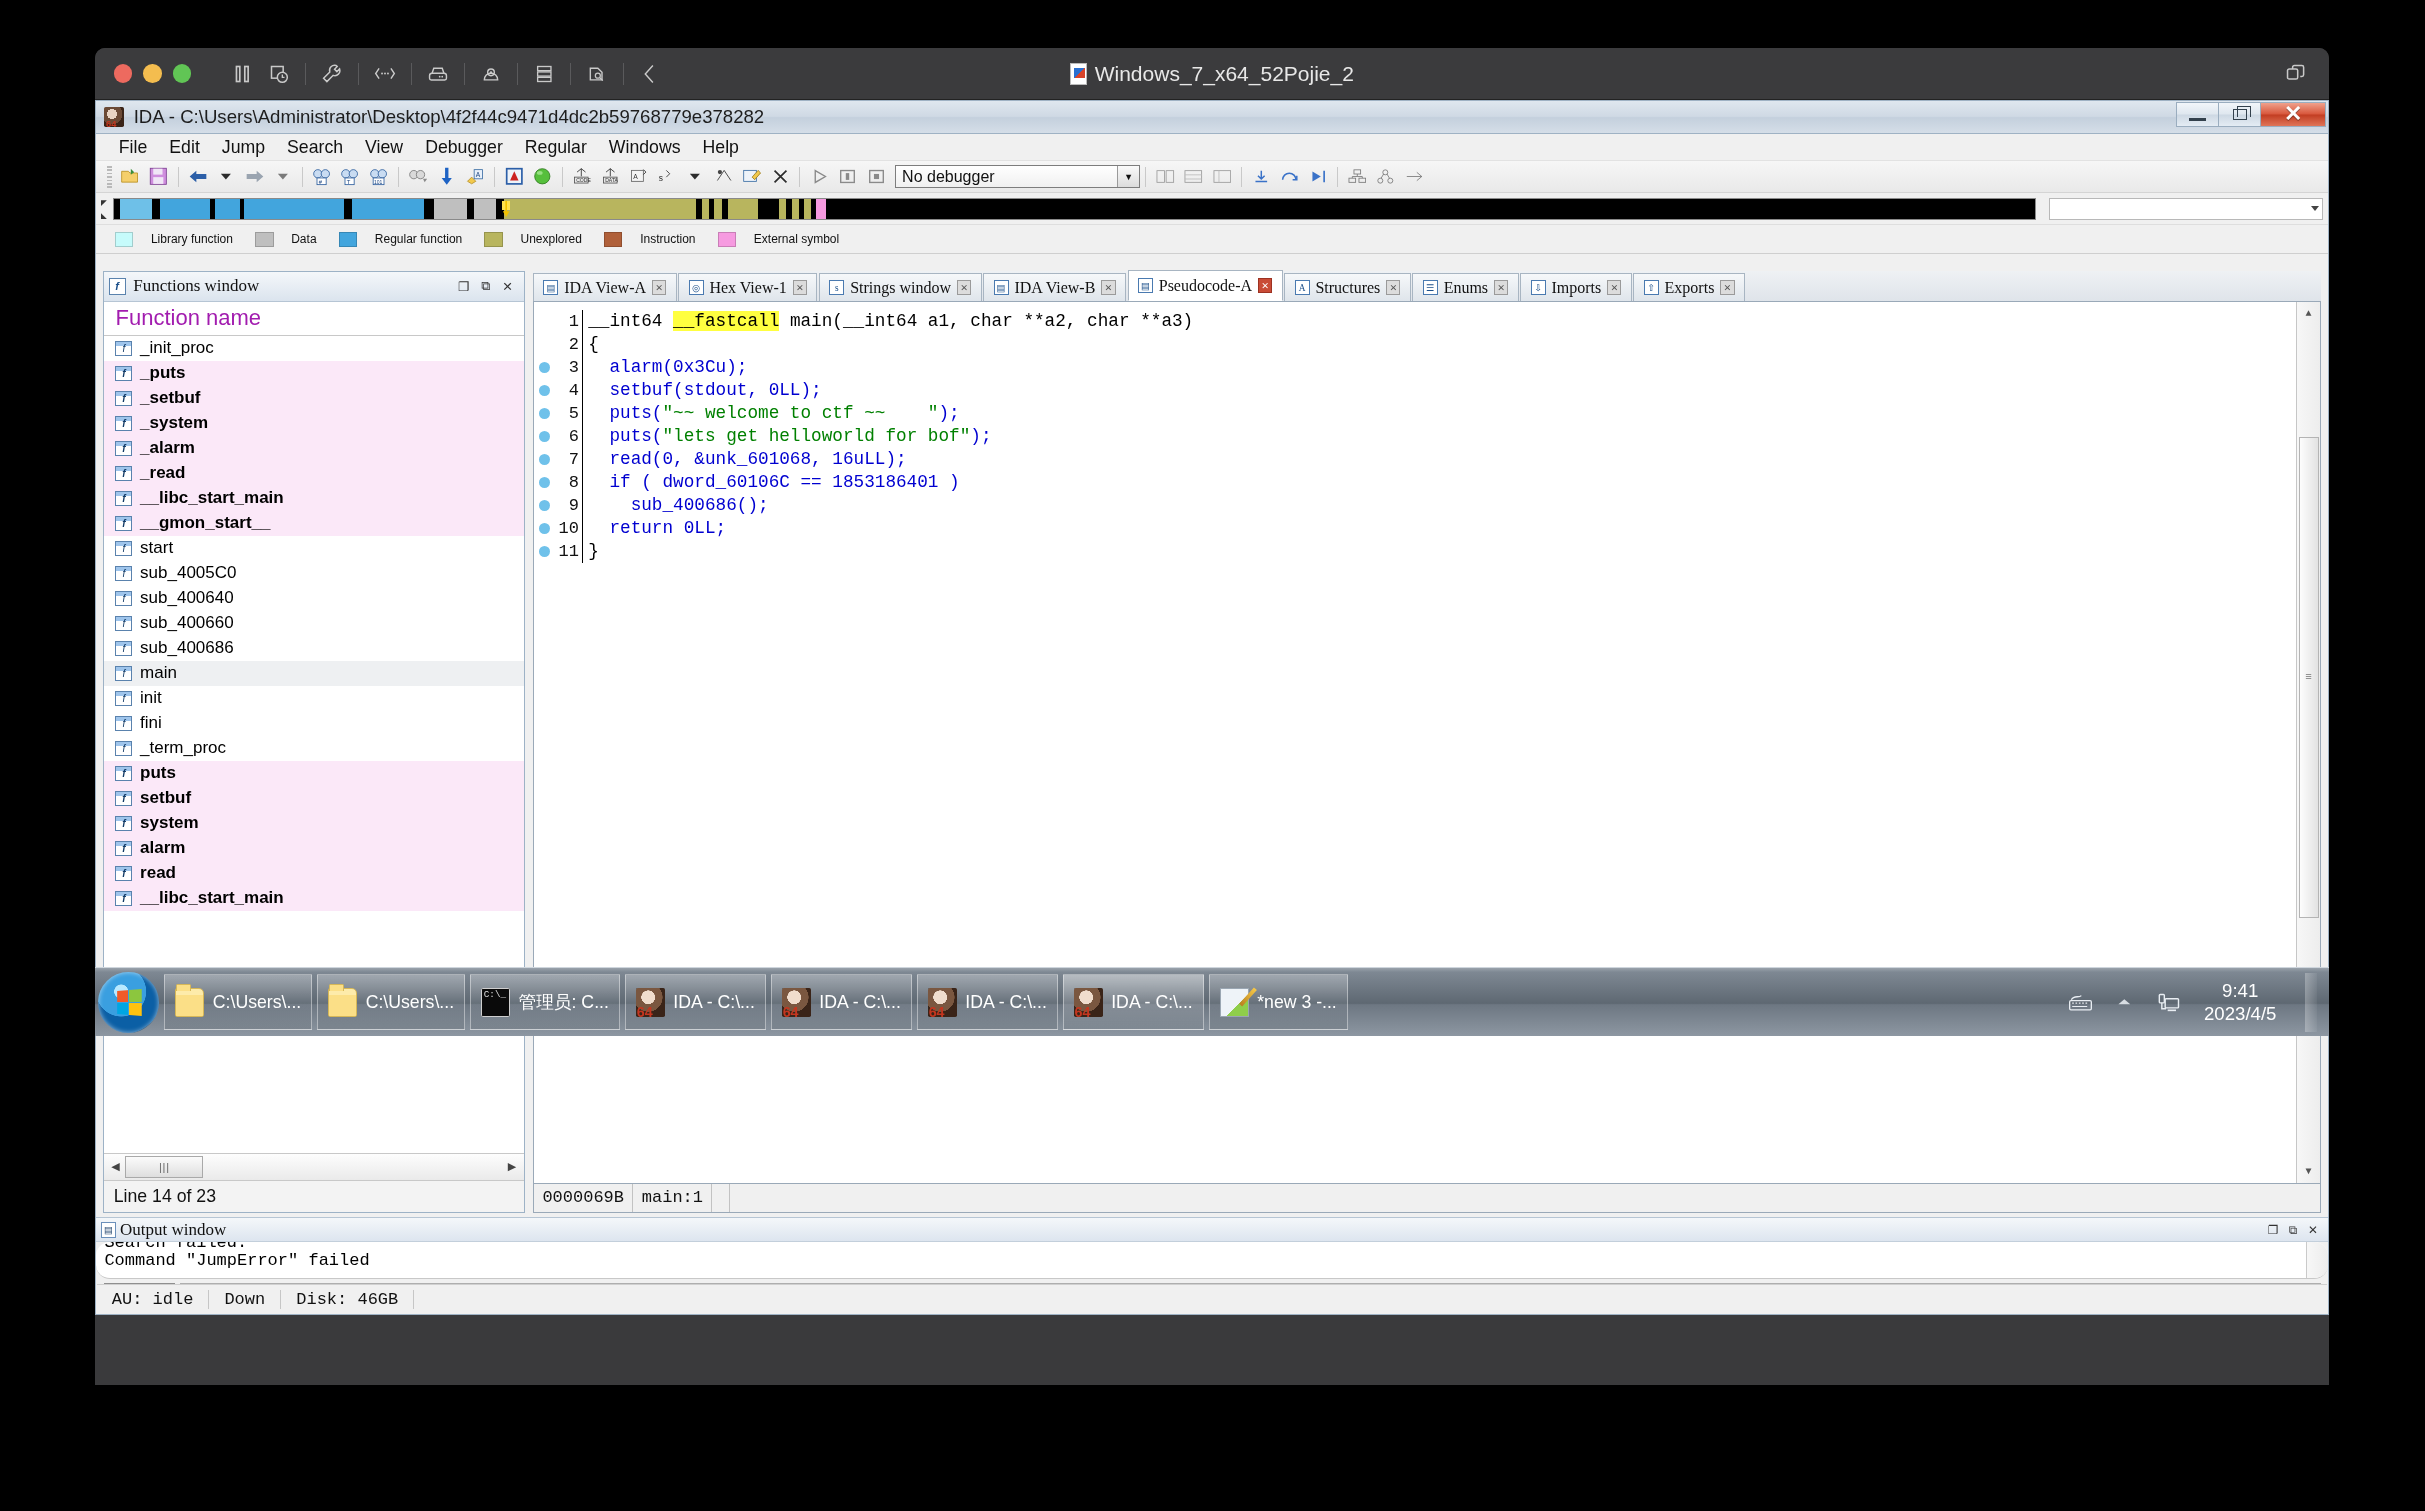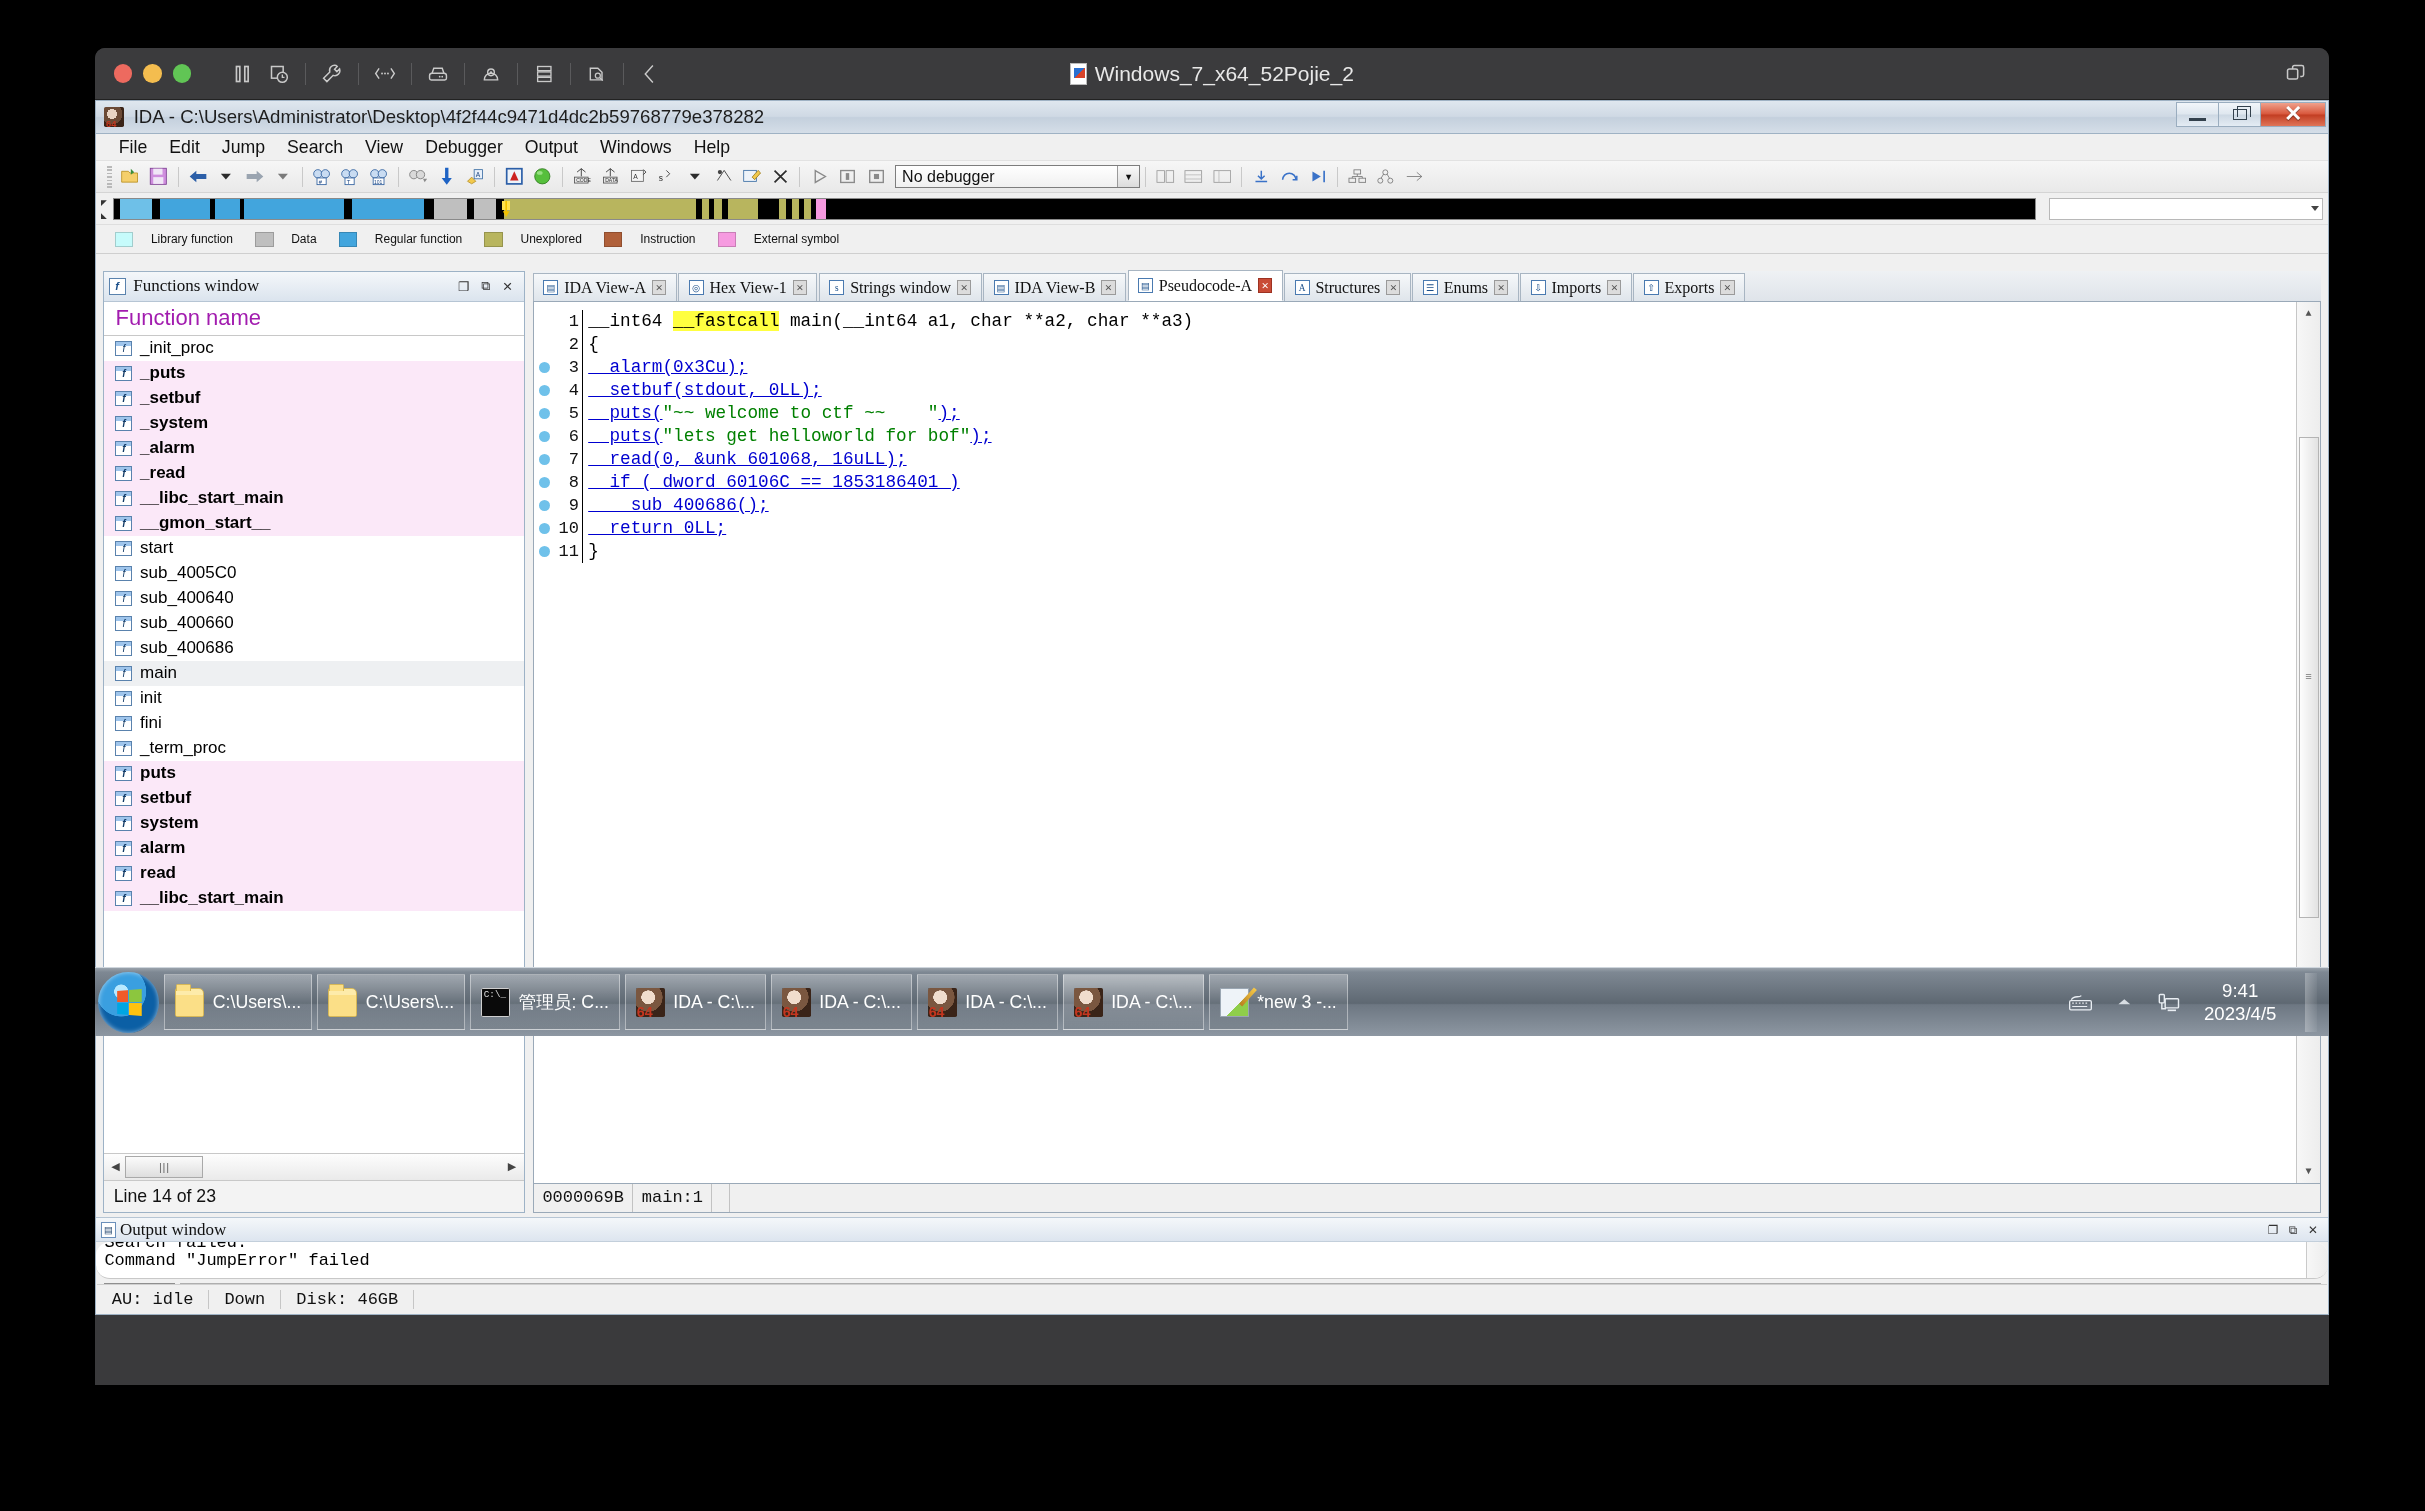--- a/index.html
+++ b/index.html
@@ -211,21 +211,21 @@
   #codearea{
     flex:1; background:#fff; border:0.8px solid #9aa9b8; border-top:none;
     position:relative; overflow:hidden;
     font-family:"Liberation Mono","DejaVu Sans Mono",monospace;
   }
   #codelines{ position:absolute; left:0; top:7.6px; right:25px; }
   .cline{ height:23px; display:flex; align-items:center; font-size:17.7px; white-space:pre;}
   .dot{ width:20px; display:flex; align-items:center; justify-content:center; }
   .dot span{ width:11px;height:11px;border-radius:50%;background:#6fc1ea;display:block; }
   .lnum{ width:25px; text-align:right; color:#111; font-size:17px; }
-  .vbar{ width:6.7px; border-left:0.8px solid #000; height:23px; margin-left:2.5px; } .t-fn{color:#0000d0;text-decoration:underline;} .t-str{color:#008000;}
+  .vbar{ width:6.7px; border-left:0.8px solid #000; height:23px; margin-left:2.5px; } .t-fn{color:#0000d0;} .t-str{color:#008000;}
   .t-hl{ background:#ffff40; color:#000; }
   .t-plain{color:#000;}
 
   
   #code-vscroll{
     position:absolute; right:0; top:0; bottom:0; width:24.5px;
     background:linear-gradient(to right,#f7f7f7,#ededed); border-left:0.8px solid #c6c6c6;
   }
   .vs-arrow{height:22px;display:flex;align-items:center;justify-content:center;font-size:10px;color:#555;}
   #vs-thumb{
@@ -454,21 +454,21 @@
         </div>
       </div>
 
       <div id="menubar">
           <div class="menu-item">File</div>
           <div class="menu-item">Edit</div>
           <div class="menu-item">Jump</div>
           <div class="menu-item">Search</div>
           <div class="menu-item">View</div>
           <div class="menu-item">Debugger</div>
-          <div class="menu-item">Output</div>
+          <div class="menu-item">Regular</div>
           <div class="menu-item">Windows</div>
           <div class="menu-item">Help</div>
         </div>
 
       <div id="toolbar">
         <div class="grip"></div>
         <div class="tbtn">
           <svg width="20" height="18.6" viewBox="0 0 24 22">
               <path d="M2 5h8l2 2h9v11H2z" fill="#f5cf6b" stroke="#b88f22"></path>
               <path d="M13 2l4 4-4 3z" fill="#3c8f3c"></path>

